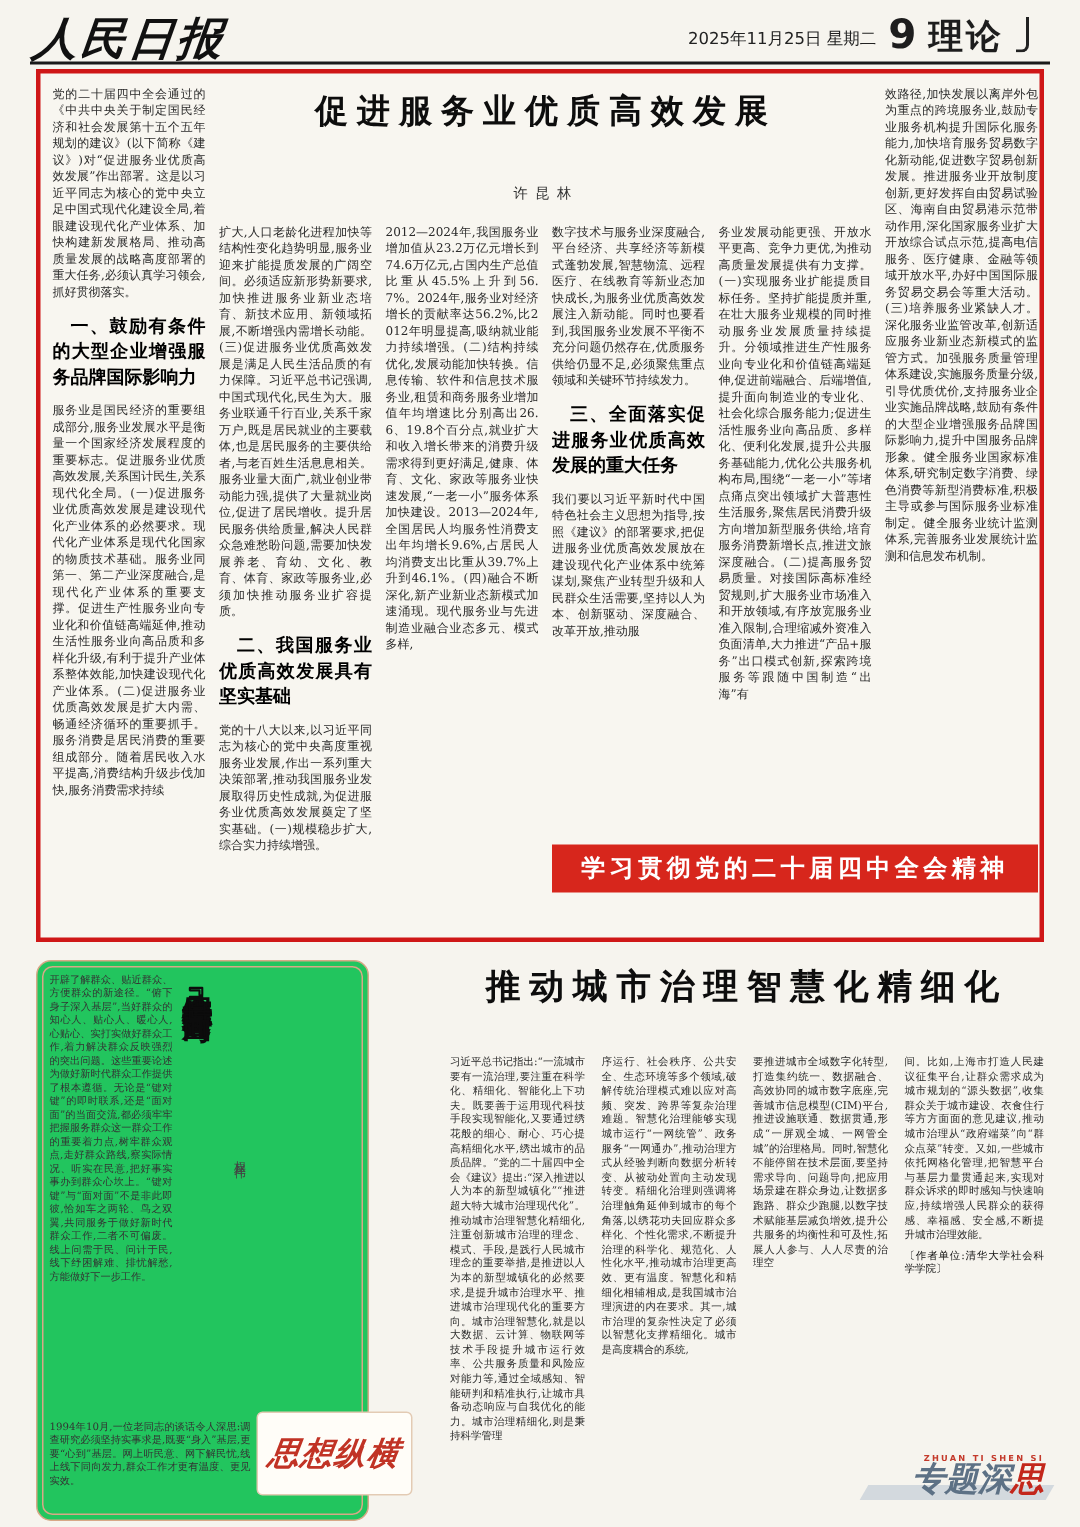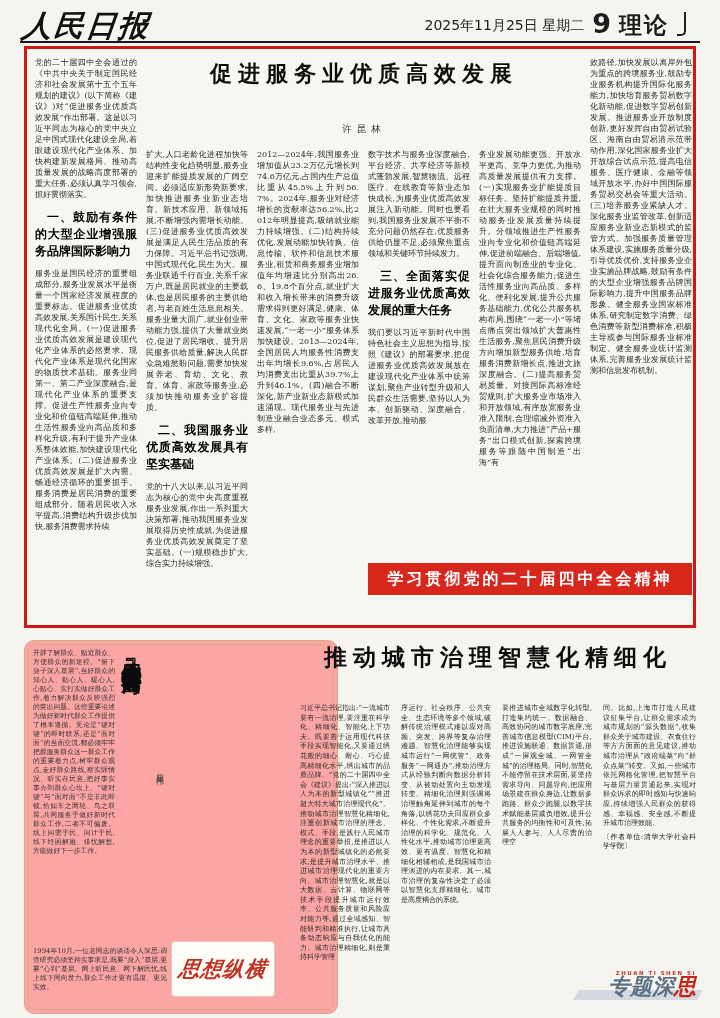--- a/index.html
+++ b/index.html
@@ -9,21 +9,21 @@
     font-family:"DejaVu Serif", serif;
   }
   
   .header{position:absolute;left:22px;top:4px;right:20px;height:36px;}
   .masthead{
     position:absolute;left:0;top:2px;font-family:"DejaVu Serif",serif;
     font-weight:900;font-style:italic;font-size:30px;letter-spacing:2px;
     transform:skewX(-6deg);color:#111;
   }
   .header-right{position:absolute;right:14px;top:4px;display:flex;align-items:baseline;gap:8px;}
-  .page-date{font-size:14px;color:#222;font-family:"DejaVu Sans",sans-serif;position:relative;top:-3px;}
+  .page-date{font-size:11px;color:#222;font-family:"DejaVu Sans",sans-serif;position:relative;top:-3px;}
   .page-number{font-size:27px;font-weight:700;font-family:"DejaVu Sans",sans-serif;}
   .section-name{font-size:23px;font-weight:700;font-family:"DejaVu Sans",sans-serif;letter-spacing:2px;}
   .corner-hook{display:inline-block;width:7px;height:22px;border-right:2px solid #222;border-bottom:2px solid #222;border-bottom-right-radius:5px;transform:translateY(3px);}
   .header-rule{position:absolute;left:20px;right:20px;top:41px;height:2px;background:#1a1a1a;}
 
   
   .main-box{
     position:absolute;left:24px;top:46px;width:672px;height:582px;
     border:3px solid #cf1717;background:#f8f6f0;box-sizing:border-box;
   }
@@ -50,22 +50,22 @@
   .c5{left:452px;top:100px;height:408px;}
   .c6{left:563px;top:8px;height:500px;}
   .banner{
     position:absolute;left:341px;top:514px;width:324px;height:32px;
     background:#d7261c;color:#fff;display:flex;align-items:center;justify-content:center;
     font-family:"DejaVu Sans",sans-serif;font-weight:900;font-size:16px;letter-spacing:3px;white-space:nowrap;
   }
 
   
   .sx-box{
-    position:absolute;left:24px;top:640px;width:314px;height:374px;box-sizing:border-box;
-    border:1px solid #d8a887;border-radius:10px;background:#fca5a5;
+    position:absolute;left:24px;top:640px;width:222px;height:374px;box-sizing:border-box;
+    border:1px solid #d8a887;border-radius:10px;background:#22c55e;
   }
   .sx-inner{position:absolute;inset:3px;border:1px solid #d8a887;border-radius:7px;}
   .sx-small{font-size:6.8px;line-height:9px;text-align:justify;text-justify:inter-character;word-break:break-all;color:#333;margin:0;}
   .sx-left{position:absolute;left:8px;top:8px;width:82px;height:284px;overflow:hidden;}
   .sx-right{position:absolute;left:146px;top:8px;width:100px;height:288px;overflow:hidden;}
   .sx-bottom{position:absolute;left:8px;top:306px;width:134px;height:48px;overflow:hidden;}
   .sx-title{
     position:absolute;left:94px;top:6px;height:296px;
     writing-mode:vertical-rl;font-family:"DejaVu Sans",sans-serif;
     font-weight:900;font-size:20px;letter-spacing:1px;color:#0c0c0c;

